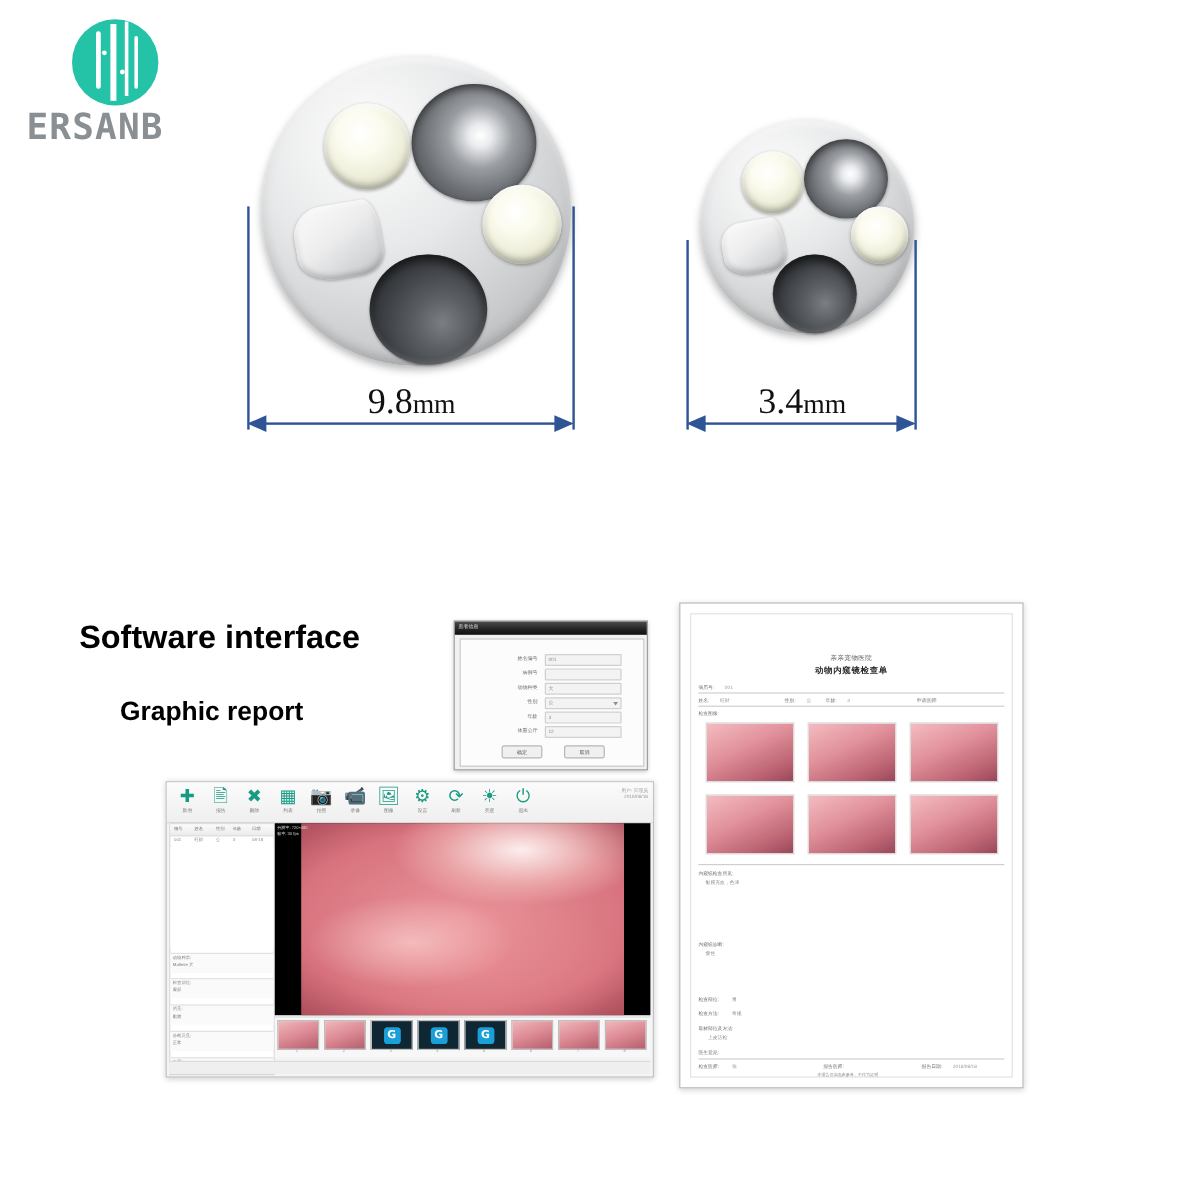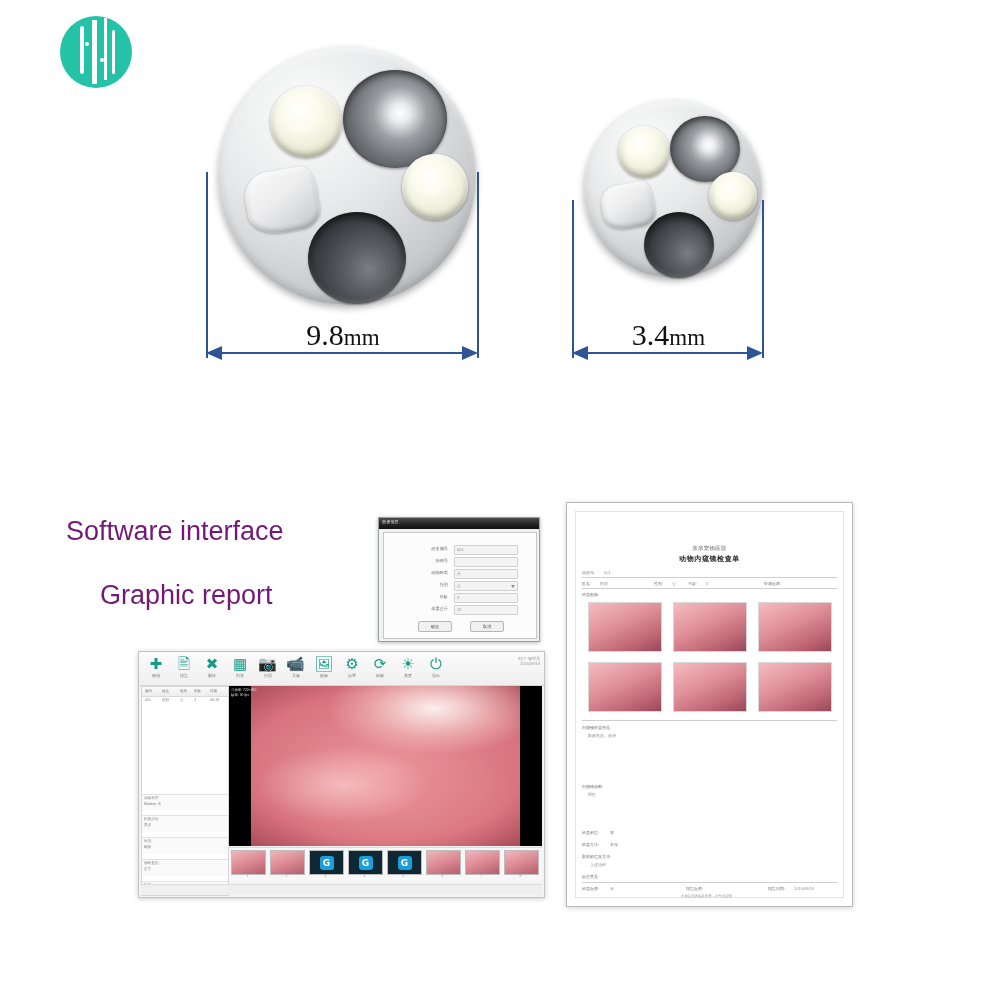--- a/index.html
+++ b/index.html
@@ -59,21 +59,21 @@
   .dim-ext{position:absolute;width:1.6px;background:#2f5496;}
   .dim-line{position:absolute;height:1.6px;background:#2f5496;}
   .dim-arrow{position:absolute;width:0;height:0;border-top:7px solid transparent;border-bottom:7px solid transparent;}
   .dim-arrow.left{border-right:16px solid #2f5496;}
   .dim-arrow.right{border-left:16px solid #2f5496;}
   .dim-label{position:absolute;font-family:"Liberation Serif", serif;
     font-size:30px;color:#111;white-space:nowrap;text-align:center;}
   .dim-label .unit{font-size:23px;}
 
   
-  .callout{position:absolute;font-weight:400;color:#701a75;white-space:nowrap;}
+  .callout{position:absolute;font-weight:700;color:#000000;white-space:nowrap;}
 
   
   #form-dialog{left:378px;top:517px;width:160px;height:123px;
     background:#f1f1f1;border:1px solid #9aa0a6;box-shadow:0 1px 4px rgba(0,0,0,.28);}
   #dialog-titlebar{position:absolute;left:0;top:0;width:100%;height:11px;
     background:linear-gradient(180deg,#4c4c4c 0%,#242424 55%,#101010 100%);}
   #dialog-title-text{position:absolute;left:3px;top:1px;font-size:4px;color:#e8e8e8;
     letter-spacing:.2px;}
   #dialog-body{position:absolute;left:4px;top:14px;width:152px;height:105px;
     background:#fcfcfc;border:1px solid #c8c8c8;}
@@ -158,20 +158,21 @@
 
 <div class="abs" id="brand-logo">
   <div id="logo-mark">
     <div class="logo-bar lb1"></div>
     <div class="logo-bar lb2"></div>
     <div class="logo-bar lb3"></div>
     <div class="logo-bar lb4"></div>
     <div class="logo-dot ld1"></div>
     <div class="logo-dot ld2"></div>
   </div>
+  <div id="logo-wordmark">ERSANB</div>
 </div>
 
 <div class="tip-wrap" id="tip-large" style="left:208px;top:42px;width:270px;height:270px;">
   <div class="tip-face" style="left:10px;top:5px;width:258px;height:258px;"></div>
   <div class="led" style="left:62px;top:44px;width:72px;height:72px;"></div>
   <div class="lens" style="left:135px;top:28px;width:104px;height:98px;"></div>
   <div class="led" style="left:194px;top:112px;width:66px;height:66px;"></div>
   <div class="nozzle" style="left:38px;top:128px;width:72px;height:62px;
        border-radius:34% 16% 30% 46% / 40% 42% 30% 34%;transform:rotate(-10deg);"></div>
   <div class="channel" style="left:100px;top:170px;width:98px;height:92px;"></div>
@@ -203,21 +204,21 @@
   <div class="dim-ext" style="left:762px;top:200px;height:158px;"></div>
   <div class="dim-line" style="left:576px;top:352px;width:185px;"></div>
   <div class="dim-arrow left" style="left:572px;top:346px;"></div>
   <div class="dim-arrow right" style="left:747px;top:346px;"></div>
   <div class="dim-label" style="left:576px;top:318px;width:185px;">
     <span>3.4</span><span class="unit">mm</span>
   </div>
 </div>
 
 <div class="callout" style="left:66px;top:516px;font-size:27px;">Software interface</div>
-<div class="callout" style="left:100px;top:580px;font-size:27px;">Graphic report</div>
+<div class="callout" style="left:100px;top:580px;font-size:22px;">Graphic report</div>
 
 <div class="abs" id="form-dialog">
   <div id="dialog-titlebar">
     <div id="dialog-title-text">患者信息</div>
   </div>
   <div id="dialog-body">
     <div class="dlg-row" style="top:12px;">
       <span class="dlg-lab">姓名编号</span>
       <span class="dlg-inp">
           <span class="val">001</span>

